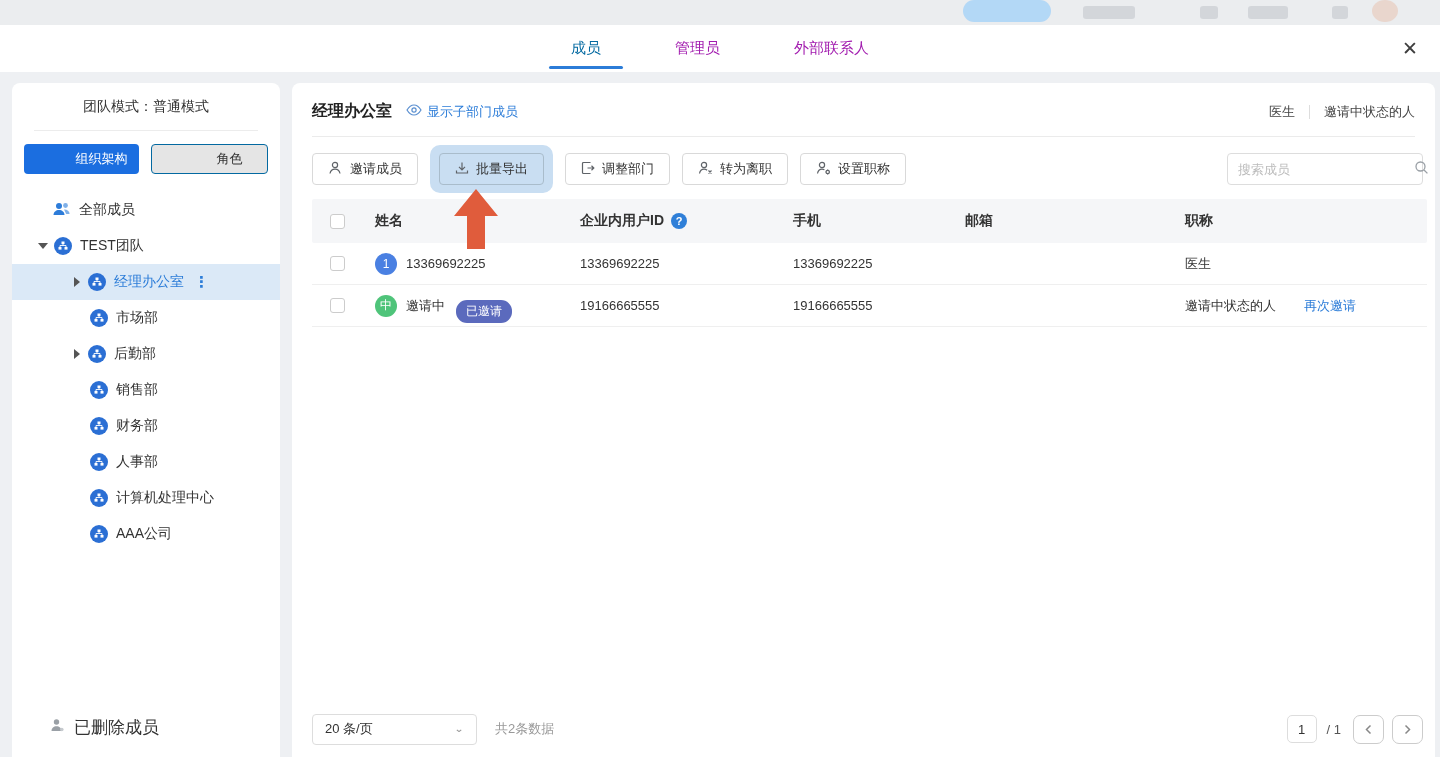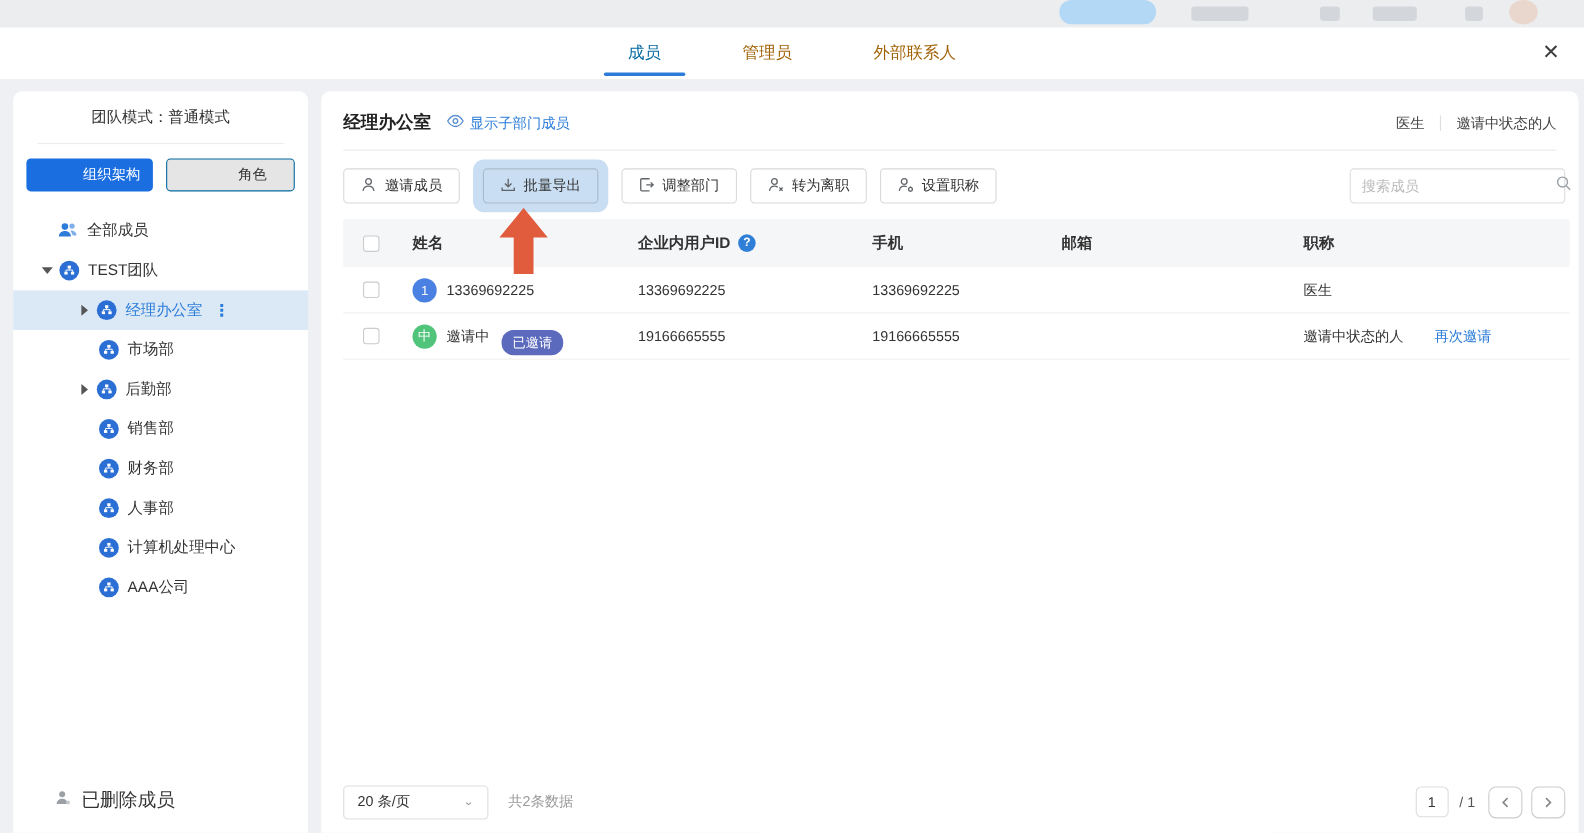--- a/index.html
+++ b/index.html
@@ -9,21 +9,21 @@
   
   .topstrip { position:absolute; left:0; top:0; width:1440px; height:25px; background:#ebedef; }
   .bg-pill { position:absolute; left:963px; top:0; width:88px; height:22px; border-radius:12px; background:#a9d4f7; opacity:.85; }
   .bg-blob { position:absolute; top:6px; height:13px; background:#c9ccd1; border-radius:3px; opacity:.7; }
   .bg-avatar { position:absolute; left:1372px; top:0; width:26px; height:22px; border-radius:50%; background:#e8cfc4; opacity:.8; }
 
   
   .modal { position:absolute; left:0; top:25px; width:1440px; height:732px; }
   .modal-header { position:relative; height:47px; background:#ffffff; }
   .tabs { position:absolute; left:50%; transform:translateX(-50%); bottom:0; display:flex; gap:66px; }
-  .tab { position:relative; padding:10px 4px 14px; font-size:15px; color:#a16207; cursor:pointer; }
+  .tab { position:relative; padding:10px 4px 14px; font-size:15px; color:#a21caf; cursor:pointer; }
   .tab.active { color:#0369a1; }
   .tab.active::after { content:""; position:absolute; left:-18px; right:-18px; bottom:3px; height:3px; background:#2b7cd8; border-radius:2px; }
   .close-btn { position:absolute; right:18px; top:12px; width:24px; height:24px; font-size:19px; color:#3d3d3d; text-align:center; line-height:24px; cursor:pointer; }
 
   .modal-body { position:absolute; left:0; top:47px; width:1440px; height:685px; background:#eef0f3; }
 
   
   .sidebar { position:absolute; left:12px; top:11px; width:268px; height:674px; background:#fff; border-radius:8px 8px 0 0; }
   .mode-label { text-align:center; padding-top:15px; font-size:14px; color:#333; }
   .side-divider { height:1px; background:#ececec; margin:14px 22px 0; }
@@ -78,21 +78,21 @@
   .avatar { width:22px; height:22px; border-radius:50%; color:#fff; font-size:12px; display:flex; align-items:center; justify-content:center; flex:none; }
   .avatar.blue { background:#4a80e2; }
   .avatar.green { background:#4fc47a; }
   .badge { background:#5b6abd; color:#fff; font-size:12px; border-radius:11px; padding:3px 10px; margin-left:2px;margin-top:12px; }
   .q-ic { width:16px; height:16px; border-radius:50%; background:#2f7fd8; color:#fff; font-size:11px; font-weight:bold; display:inline-flex; align-items:center; justify-content:center; cursor:pointer; }
   .cell-title { display:flex; align-items:center; gap:28px; }
   .link { color:#2b7cd8; cursor:pointer; }
 
   
   .footer { position:absolute; left:20px; right:12px; bottom:12px; height:32px; display:flex; align-items:center; }
-  .page-size { width:132px; height:31px; border:1px solid #ddd; border-radius:4px; display:flex; align-items:center; padding:0 12px; font-size:13px; color:#333; cursor:pointer; background:#fff; }
+  .page-size { width:165px; height:31px; border:1px solid #ddd; border-radius:4px; display:flex; align-items:center; padding:0 12px; font-size:13px; color:#333; cursor:pointer; background:#fff; }
   .page-size .chev { margin-left:auto; color:#999; font-size:12px; transform:scaleY(.8); }
   .total-text { margin-left:18px; font-size:13px; color:#999; }
   .pager { margin-left:auto; display:flex; align-items:center; gap:6px; }
   .page-input { width:30px; height:28px; border:1px solid #ddd; border-radius:5px; text-align:center; font-size:13px; color:#333; outline:none; font-family:inherit; }
   .of-pages { font-size:13px; color:#555; margin:0 6px 0 4px; }
   .pg-btn { width:31px; height:29px; border:1px solid #ccc; border-radius:7px; background:#fff; color:#888; font-size:14px; display:flex; align-items:center; justify-content:center; cursor:pointer; }
   .pg-btn + .pg-btn { margin-left:2px; }
 </style>
 </head>
 <body>

